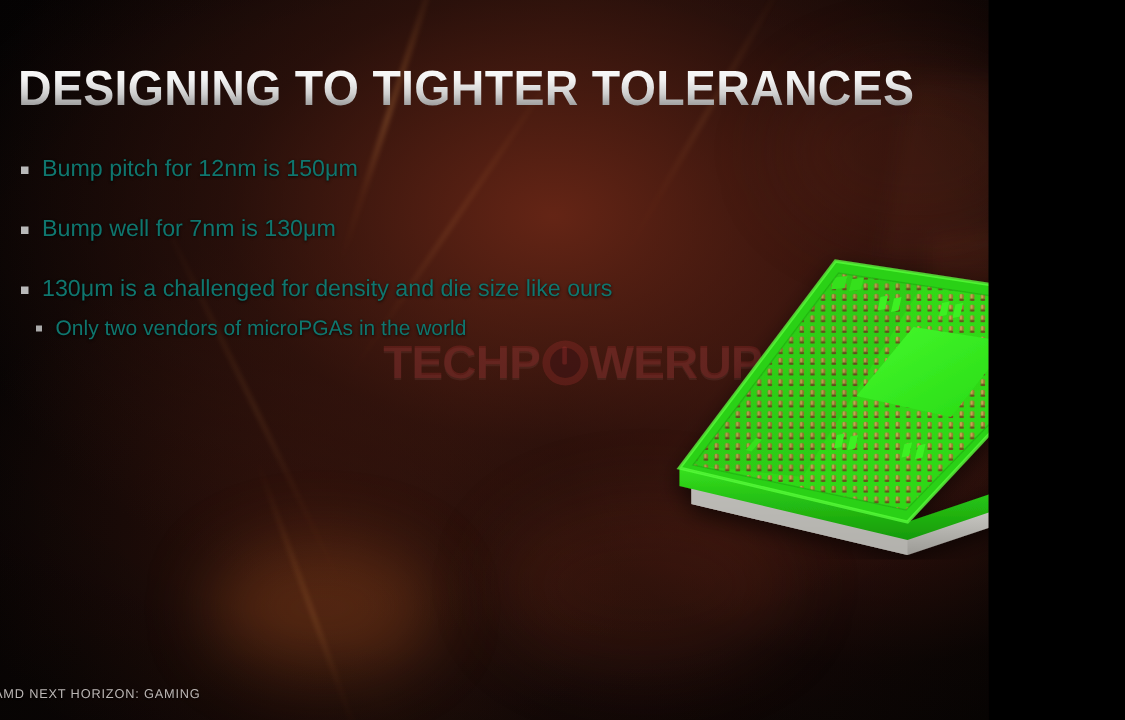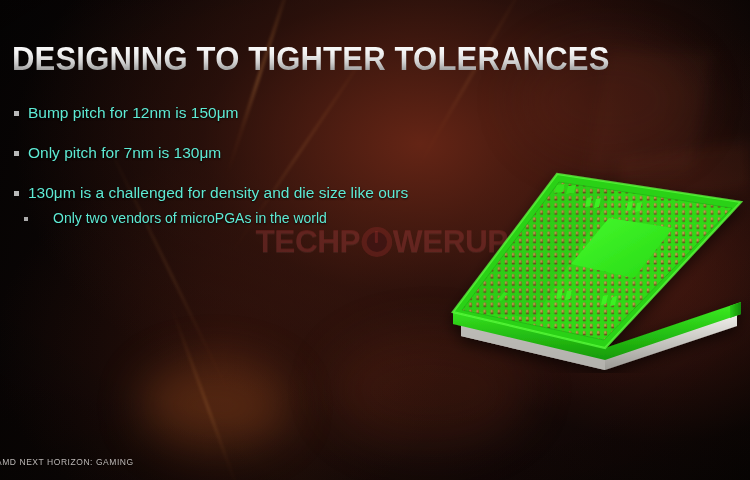--- a/index.html
+++ b/index.html
@@ -2,21 +2,21 @@
 <html><head>
 <meta charset="utf-8">
 <style>
   html, body {
     margin: 0;
     padding: 0;
     background: #000;
   }
   #slide {
     position: relative;
-    width: 750px;
+    width: 659px;
     height: 480px;
     overflow: hidden;
     font-family: "Liberation Sans", sans-serif;
     background: #0a0505;
   }
 
   
   .bg-base {
     position: absolute; inset: 0;
     background:
@@ -82,33 +82,32 @@
   
   .bullets {
     position: absolute;
     left: 12px;
     top: 104px;
     width: 470px;
   }
   .bullet {
     display: flex;
     align-items: flex-start;
-    color: #5eead4;
+    color: #0f766e;
     text-shadow: 0 1px 2px rgba(0,0,0,0.85);
   }
   .bullet.level-0 {
     font-size: 15.5px;
     margin-bottom: 22px;
     padding-left: 2px;
   }
   .bullet.level-1 {
     font-size: 14px;
     margin-top: -14px;
     padding-left: 12px;
-    gap: 16px;
   }
   .marker {
     flex: 0 0 auto;
     background: #b9b9b9;
     margin-right: 9px;
   }
   .level-0 .marker { width: 5px; height: 5px; margin-top: 7px; }
   .level-1 .marker { width: 4px; height: 4px; margin-top: 7px; background: #ababab; }
   .btext { white-space: nowrap; }
 
@@ -196,21 +195,21 @@
 
   <div class="title">DESIGNING TO TIGHTER TOLERANCES</div>
 
   <div class="bullets">
     <div class="bullet level-0">
       <span class="marker"></span>
       <span class="btext">Bump pitch for 12nm is 150μm</span>
     </div>
     <div class="bullet level-0">
       <span class="marker"></span>
-      <span class="btext">Only pitch for 7nm is 130μm</span>
+      <span class="btext">Bump well for 7nm is 130μm</span>
     </div>
     <div class="bullet level-0">
       <span class="marker"></span>
       <span class="btext">130μm is a challenged for density and die size like ours</span>
     </div>
     <div class="bullet level-1">
       <span class="marker"></span>
       <span class="btext">Only two vendors of microPGAs in the world</span>
     </div>
   </div>

